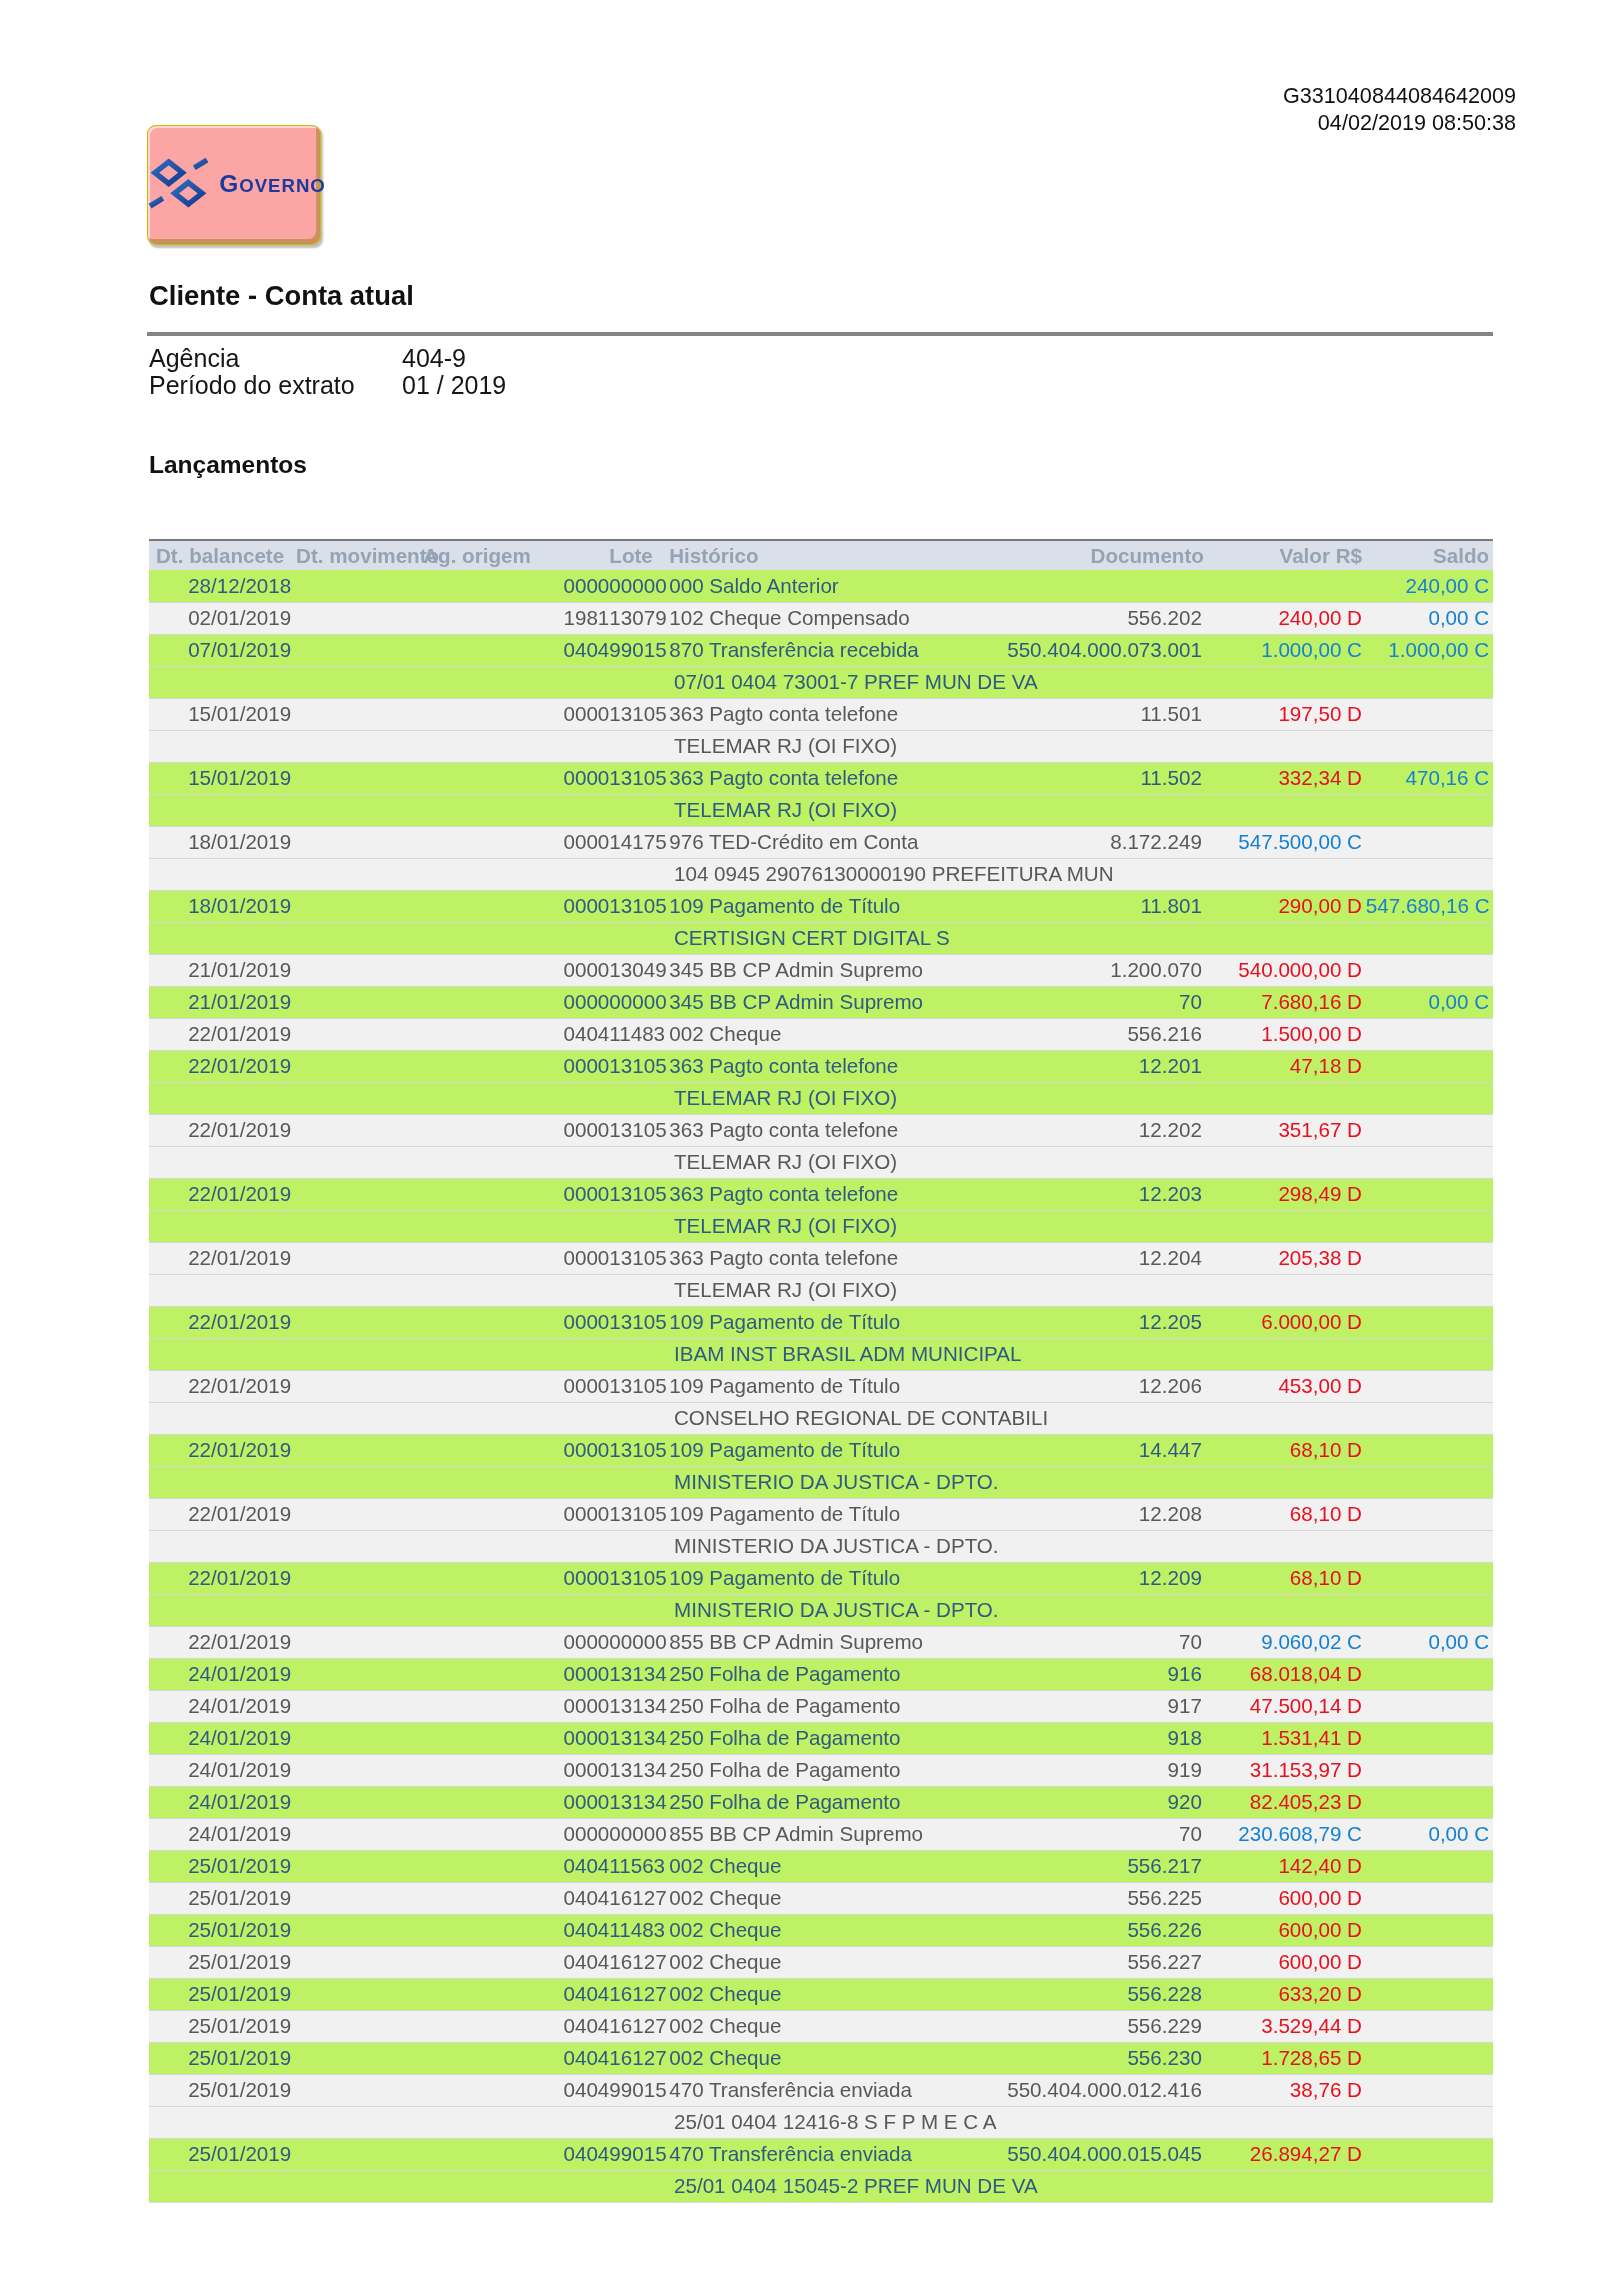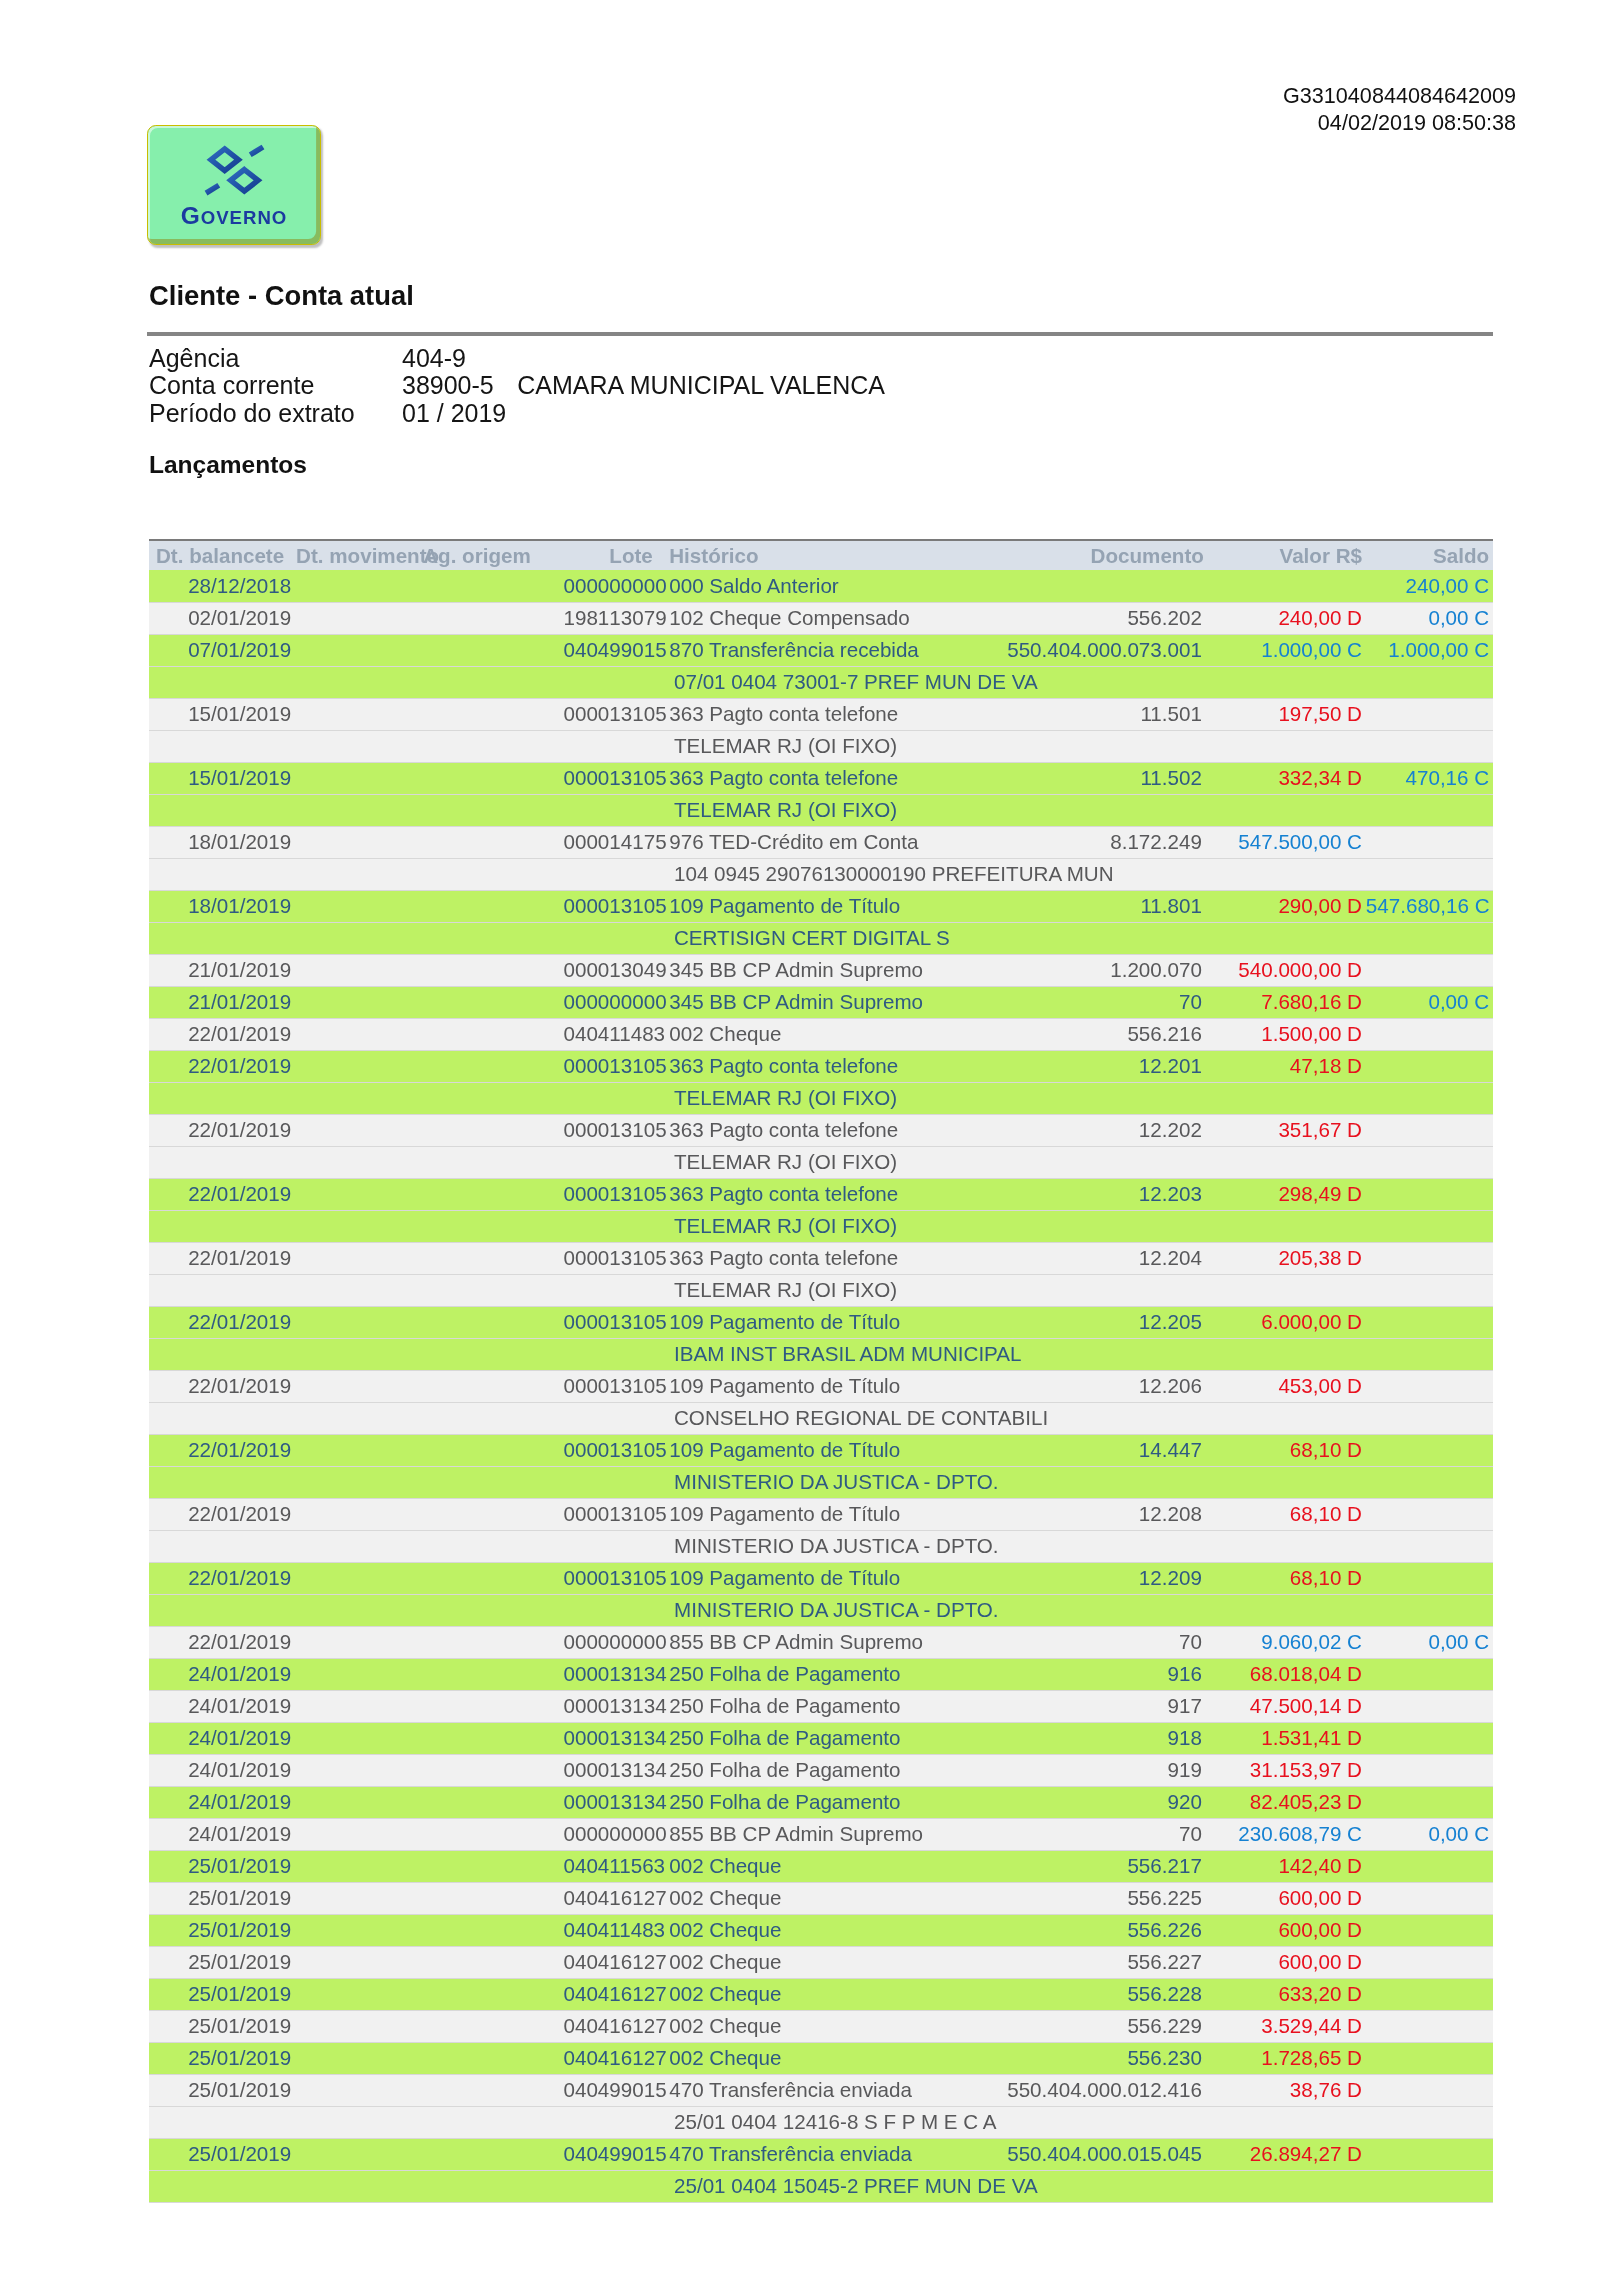--- a/index.html
+++ b/index.html
@@ -3,23 +3,23 @@
 <meta charset="utf-8">
 <style>
   * { margin:0; padding:0; box-sizing:border-box; }
   html,body { background:#ffffff; }
   body { font-family:"Liberation Sans", sans-serif; }
   .page { position:relative; width:1621px; height:2293px; background:#fff; overflow:hidden; }
 
   
   .logo-box{
     position:absolute; left:147px; top:125px; width:174px; height:120px;
-    background:#86efac; border:1px solid #c9bd00; border-radius:8.8px;
+    background:#fca5a5; border:1px solid #c9bd00; border-radius:8.8px;
     box-shadow: inset -3.9px -4.9px 0 rgba(140,125,0,.45), inset 2px 2px 0 rgba(255,255,255,.55), 2px 2.9px 2px rgba(0,0,0,.25);
-    display:flex; flex-direction:column; align-items:center; justify-content:center; gap:3.9px;
+    display:flex; flex-direction:row; align-items:center; justify-content:center; gap:3.9px;
   }
   .gov-text{ color:#1b3aa0; font-weight:bold; font-size:18.6px; letter-spacing:1px; line-height:19.6px; }
   .gov-text::first-letter{ font-size:24.5px; }
 
   .proto{ position:absolute; top:82px; right:105px; text-align:right; font-size:21.6px; line-height:27.4px; color:#111; }
 
   .title{ position:absolute; left:149px; top:280px; font-size:27.4px; font-weight:bold; color:#111; }
   .rule{ position:absolute; left:147px; top:332px; width:1346px; height:3.9px; background:#858585; }
 
   .info{ position:absolute; left:149px; top:345px; font-size:25px; color:#151515; line-height:27.4px; }
@@ -87,25 +87,20 @@
 
   <div class="title">Cliente - Conta atual</div>
   <div class="rule"></div>
 
   <div class="info">
     <div class="r">
       <span class="lab">Agência</span>
       <span>404-9</span>
     </div>
     <div class="r">
-      <span class="lab">Conta corrente</span>
-      <span>38900-5</span>
-      <span class="name">CAMARA MUNICIPAL VALENCA</span>
-    </div>
-    <div class="r">
       <span class="lab">Período do extrato</span>
       <span>01 / 2019</span>
     </div>
   </div>
 
   <div class="section">Lançamentos</div>
 
   <div class="tblwrap">
     <table>
       <colgroup>

